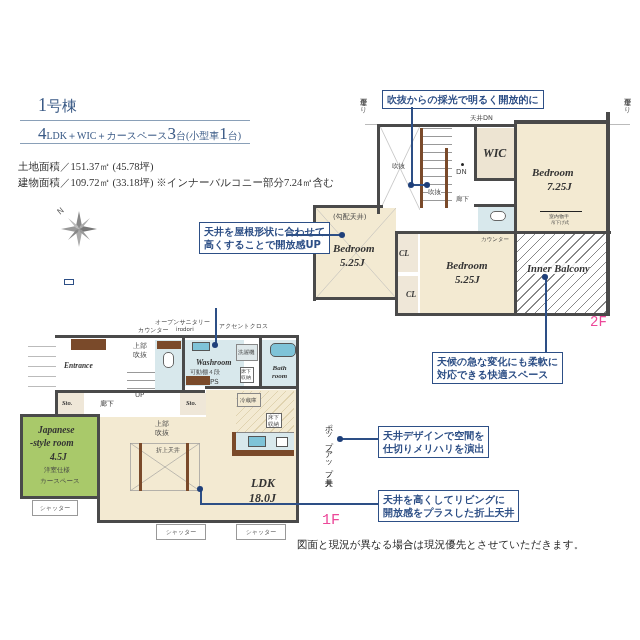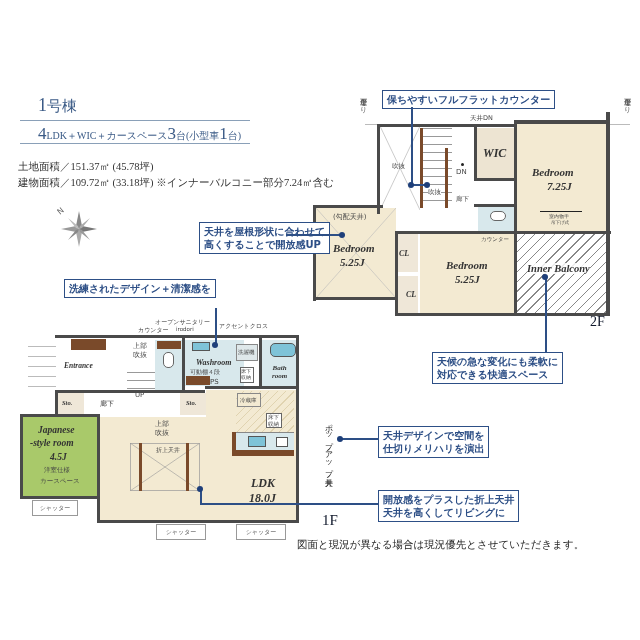--- a/index.html
+++ b/index.html
@@ -17,21 +17,21 @@
   .dot { width: 6px; height: 6px; border-radius: 50%; background: #1e3f7a; }
   .wall { background: #4a4a4a; }
   .room { position: absolute; }
   .beige { background: #f3ead2; }
   .green { background: #a9c96a; }
   .lblue { background: #d8e8ec; }
   .sto { background: #efe7d8; }
   .rm-label { font-family: "Liberation Serif", serif; font-style: italic; font-weight: bold; color: #333; text-align: center; position: absolute; white-space: nowrap; }
   .small-jp { font-family: "DejaVu Sans", sans-serif; font-size: 6.5px; color: #444; position: absolute; white-space: nowrap; }
   .vert-jp { font-family: "DejaVu Sans", sans-serif; font-size: 7px; color: #555; writing-mode: vertical-rl; position: absolute; }
-  .floor-tag { font-family: Liberation Serif, serif; font-size: 16px; color: #0f172a; position: absolute; }
+  .floor-tag { font-family: Liberation Mono, monospace; font-size: 16px; color: #ec4899; position: absolute; }
   .shutter { position: absolute; border: 1px solid #999; background: #fff; font-family: "DejaVu Sans", sans-serif; font-size: 6px; text-align: center; color: #555; line-height: 14px; height: 16px; }
   .hatch { background: repeating-linear-gradient(135deg, #fff 0 6px, #888 6px 7px); }
   .hatch-light { background: repeating-linear-gradient(135deg, #f3ead2 0 5px, #e0d3b0 5px 6px); }
   .brown { background: #7a4a2a; }
   .stairs { background: repeating-linear-gradient(0deg, #fff 0 7px, #999 7px 8px); }
   .footer-note { left: 297px; top: 538px; font-family: "DejaVu Sans", sans-serif; font-size: 10.5px; color: #222; white-space: nowrap; }
   svg { position: absolute; }
 </style>
 </head>
 <body>
@@ -231,54 +231,53 @@
   <div class="abs wall" style="left:259px;top:336px;width:3px;height:52px;"></div>
   <div class="abs wall" style="left:205px;top:386px;width:94px;height:3px;"></div>
 
   <div class="shutter" style="left:32px;top:500px;width:46px;">シャッター</div>
   <div class="shutter" style="left:156px;top:524px;width:50px;">シャッター</div>
   <div class="shutter" style="left:236px;top:524px;width:50px;">シャッター</div>
 
   <div class="floor-tag" style="left:322px;top:512px;font-size:15px;">1F</div>
 </div>
 
-<div class="abs callout" style="left:382px;top:90px;">保ちやすいフルフラットカウンター</div>
+<div class="abs callout" style="left:382px;top:90px;">吹抜からの採光で明るく開放的に</div>
 <div class="abs leader" style="left:411px;top:107px;width:1.5px;height:78px;"></div>
 <div class="abs leader" style="left:411px;top:184px;width:16px;height:1.5px;"></div>
 <div class="abs dot" style="left:408px;top:182px;"></div>
 <div class="abs dot" style="left:424px;top:182px;"></div>
 
 <div class="abs callout" style="left:163px;top:222px;margin-left:36px;">
   <div>天井を屋根形状に合わせて</div>
   <div>高くすることで開放感UP</div>
 </div>
 <div class="abs leader" style="left:286px;top:234px;width:56px;height:1.5px;"></div>
 <div class="abs dot" style="left:339px;top:232px;"></div>
 
 <div class="abs callout" style="left:64px;top:279px;">
-  <div>洗練されたデザイン＋清潔感を</div>
 </div>
 <div class="abs leader" style="left:215px;top:308px;width:1.5px;height:38px;"></div>
 <div class="abs dot" style="left:212px;top:342px;"></div>
 
 <div class="abs callout" style="left:432px;top:352px;">
   <div>天候の急な変化にも柔軟に</div>
   <div>対応できる快適スペース</div>
 </div>
 <div class="abs leader" style="left:545px;top:277px;width:1.5px;height:76px;"></div>
 <div class="abs dot" style="left:542px;top:274px;"></div>
 
 <div class="abs callout" style="left:378px;top:426px;">
   <div>天井デザインで空間を</div>
   <div>仕切りメリハリを演出</div>
 </div>
 <div class="abs leader" style="left:340px;top:438px;width:38px;height:1.5px;"></div>
 <div class="abs dot" style="left:337px;top:436px;"></div>
 
 <div class="abs callout" style="left:378px;top:490px;">
+  <div>天井を高くしてリビングに</div>
   <div>開放感をプラスした折上天井</div>
-  <div>天井を高くしてリビングに</div>
 </div>
 <div class="abs leader" style="left:200px;top:489px;width:1.5px;height:15px;"></div>
 <div class="abs leader" style="left:200px;top:503px;width:178px;height:1.5px;"></div>
 <div class="abs dot" style="left:197px;top:486px;"></div>
 
 <div class="abs footer-note">図面と現況が異なる場合は現況優先とさせていただきます。</div>
 
 </body></html>

